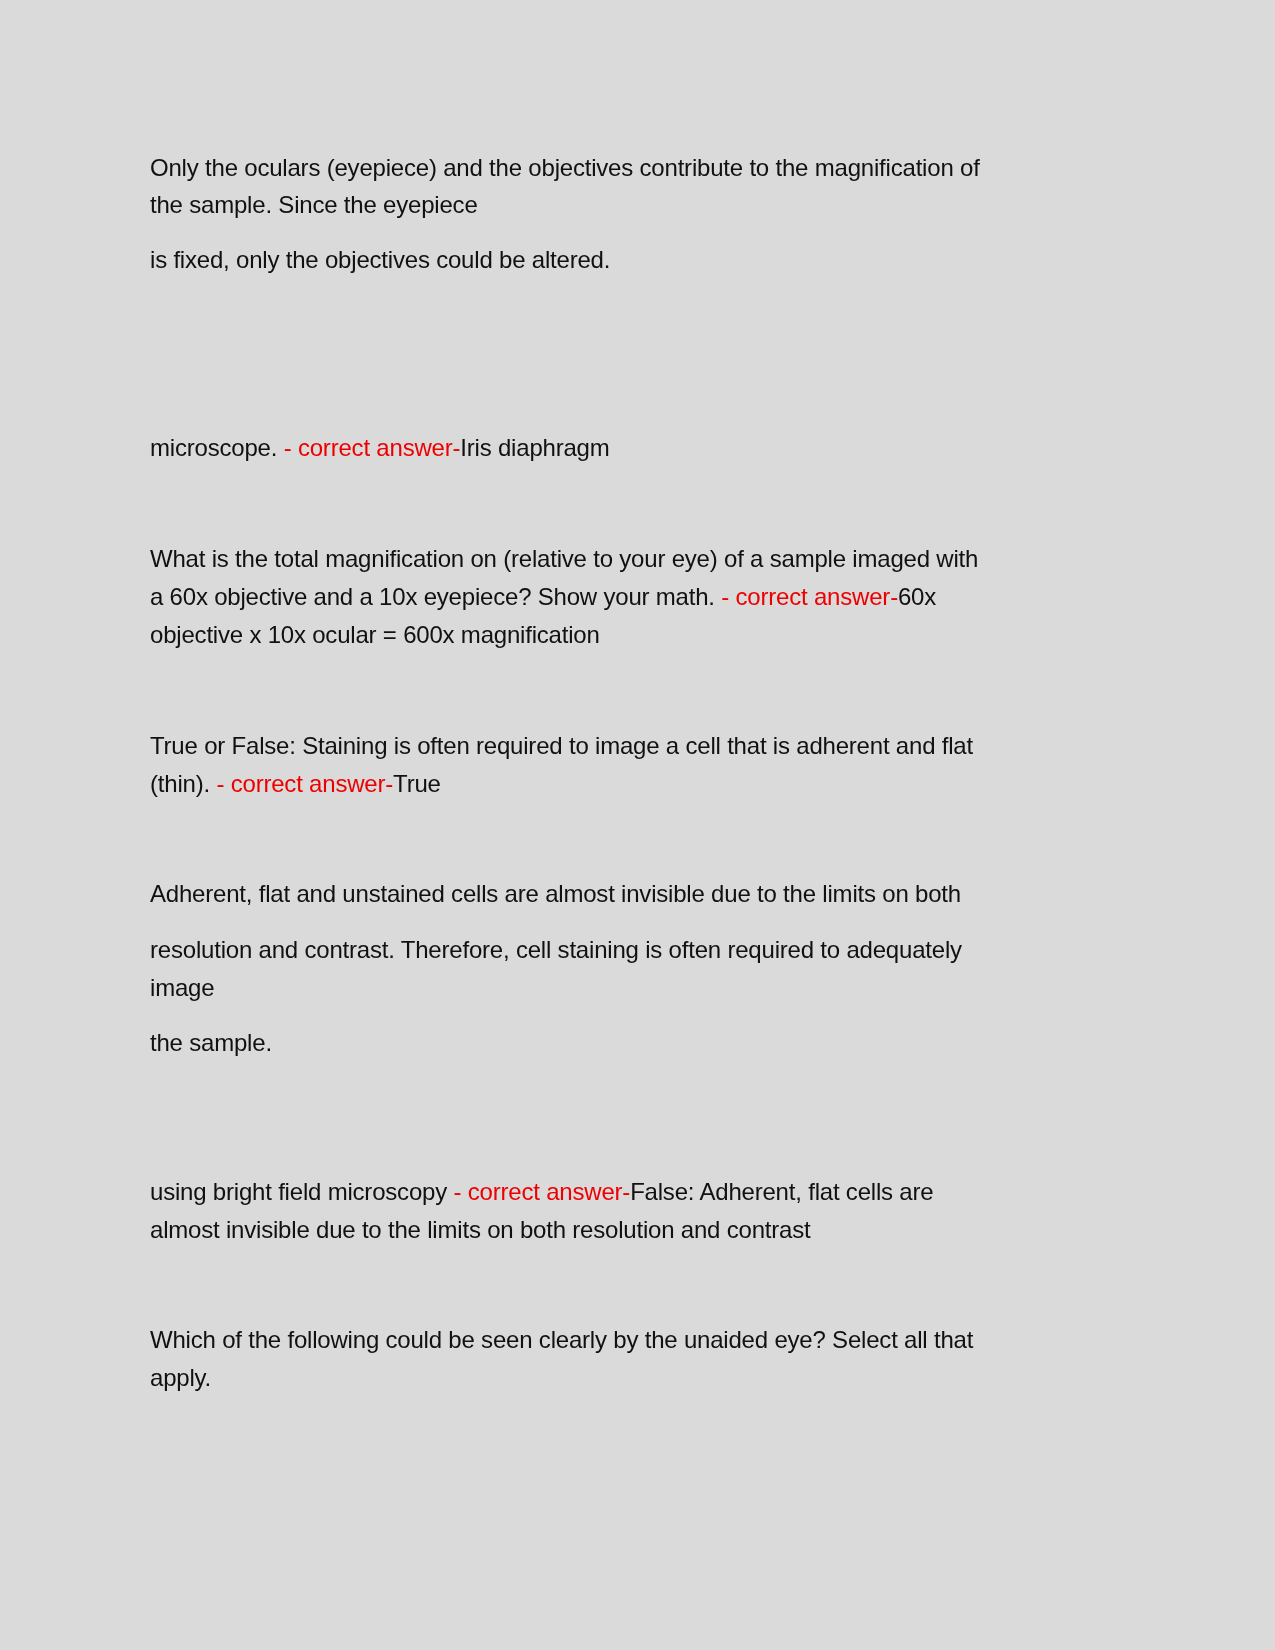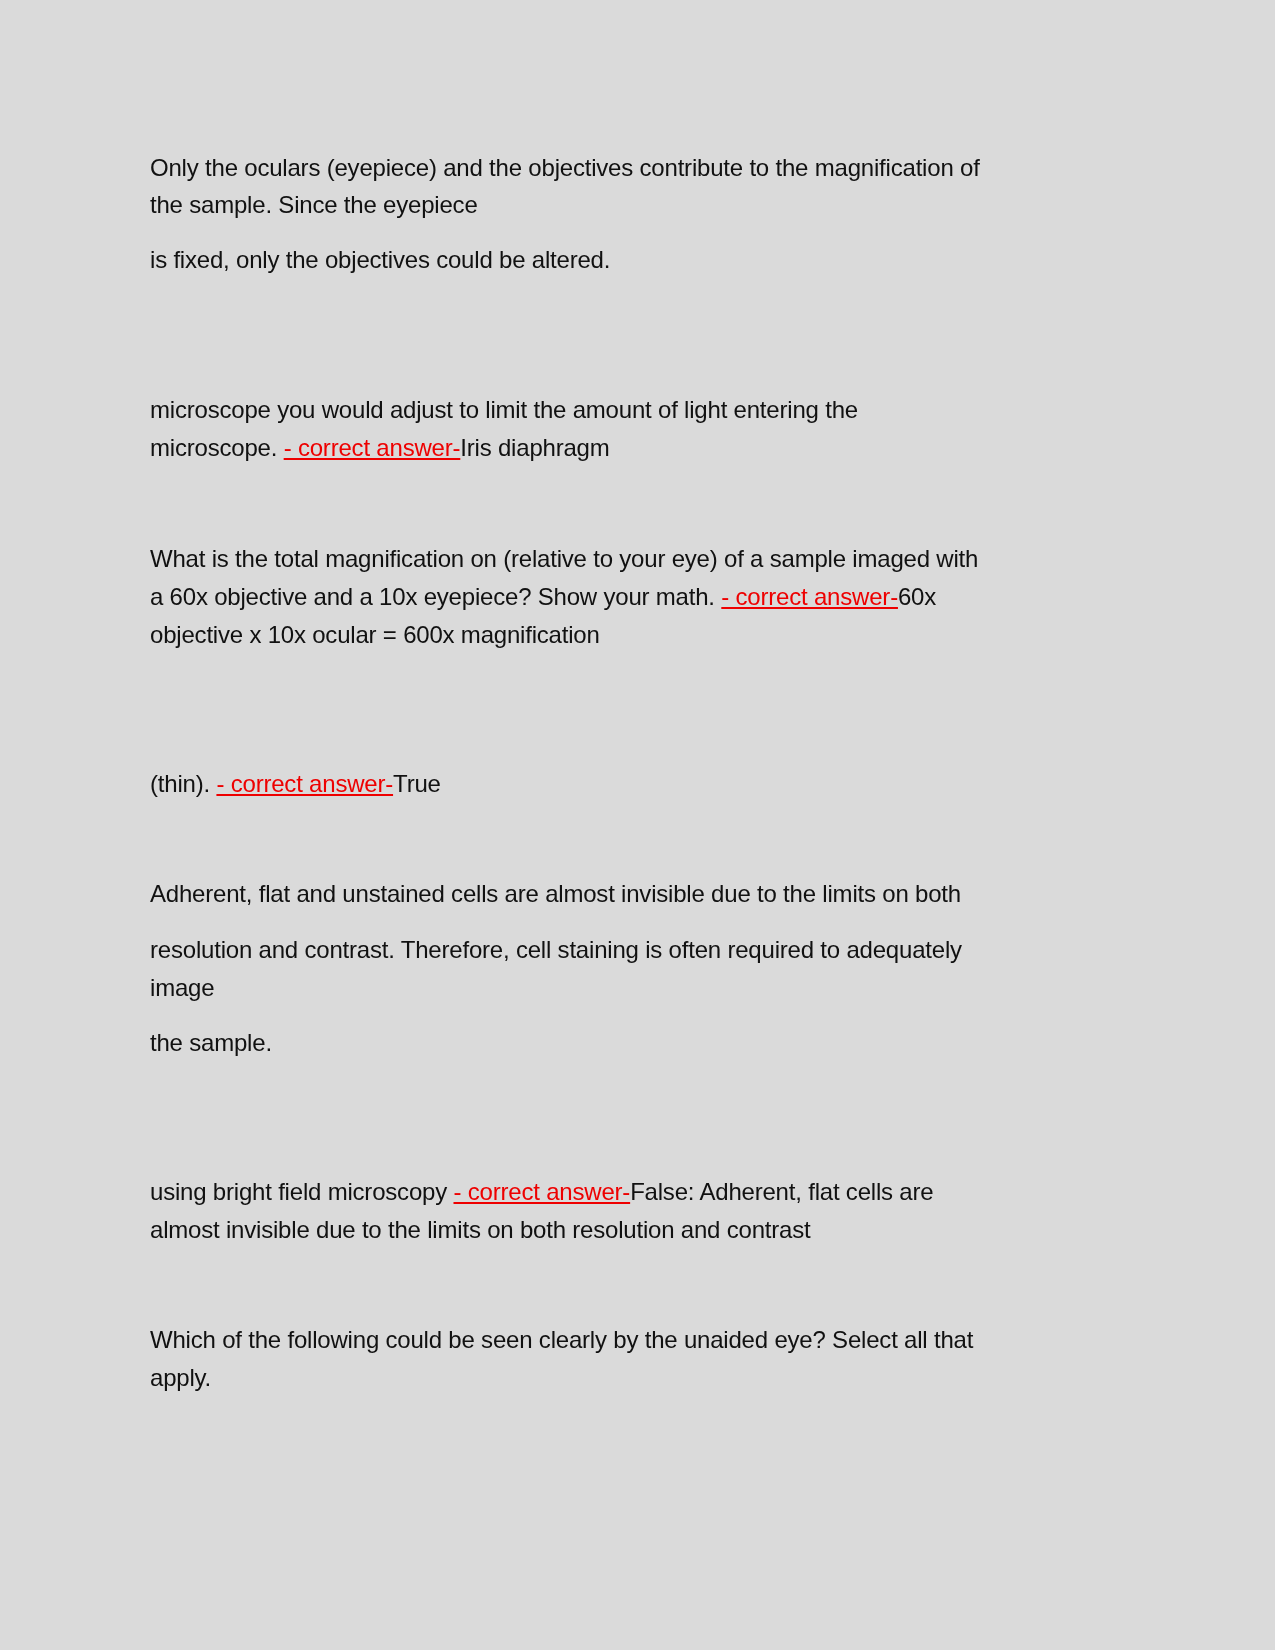--- a/index.html
+++ b/index.html
@@ -26,39 +26,38 @@
       position: absolute;
       left: 150px;
       font-size: 24px;
       line-height: 30px;
       white-space: nowrap;
       letter-spacing: -0.2px;
       transform-origin: left top;
     }
     .red {
       color: #ee0000;
-      text-decoration: underline;
     }
   </style>
 </head>
 <body>
 
 <div class="page">
 
   <div class="line" style="top:153px">Only the oculars (eyepiece) and the objectives contribute to the magnification of</div>
   <div class="line" style="top:190px">the sample. Since the eyepiece</div>
   <div class="line" style="top:245px">is fixed, only the objectives could be altered.</div>
 
-  <div class="line" style="top:395px">microscope you would adjust to limit the amount of light entering the</div>
   <div class="line" style="top:433px"><span>microscope. </span><span class="red">- correct answer-</span><span>Iris diaphragm</span></div>
 
   <div class="line" style="top:544px">What is the total magnification on (relative to your eye) of a sample imaged with</div>
   <div class="line" style="top:582px"><span>a 60x objective and a 10x eyepiece? Show your math. </span><span class="red">- correct answer-</span><span>60x</span></div>
   <div class="line" style="top:620px">objective x 10x ocular = 600x magnification</div>
 
+  <div class="line" style="top:731px">True or False: Staining is often required to image a cell that is adherent and flat</div>
   <div class="line" style="top:769px"><span>(thin). </span><span class="red">- correct answer-</span><span>True</span></div>
 
   <div class="line" style="top:879px">Adherent, flat and unstained cells are almost invisible due to the limits on both</div>
   <div class="line" style="top:935px">resolution and contrast. Therefore, cell staining is often required to adequately</div>
   <div class="line" style="top:973px">image</div>
   <div class="line" style="top:1028px">the sample.</div>
 
   <div class="line" style="top:1177px"><span>using bright field microscopy </span><span class="red">- correct answer-</span><span>False: Adherent, flat cells are</span></div>
   <div class="line" style="top:1215px">almost invisible due to the limits on both resolution and contrast</div>
 

